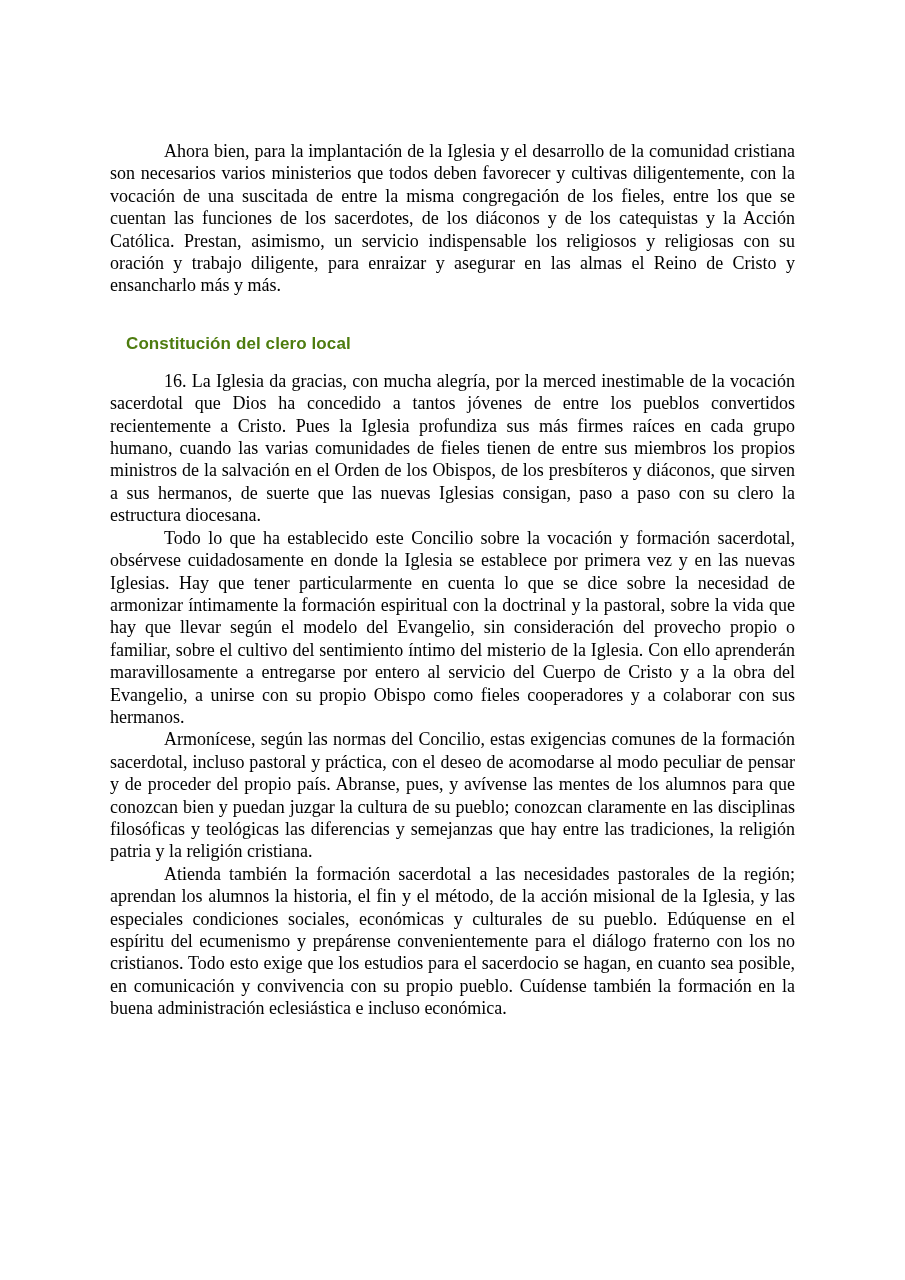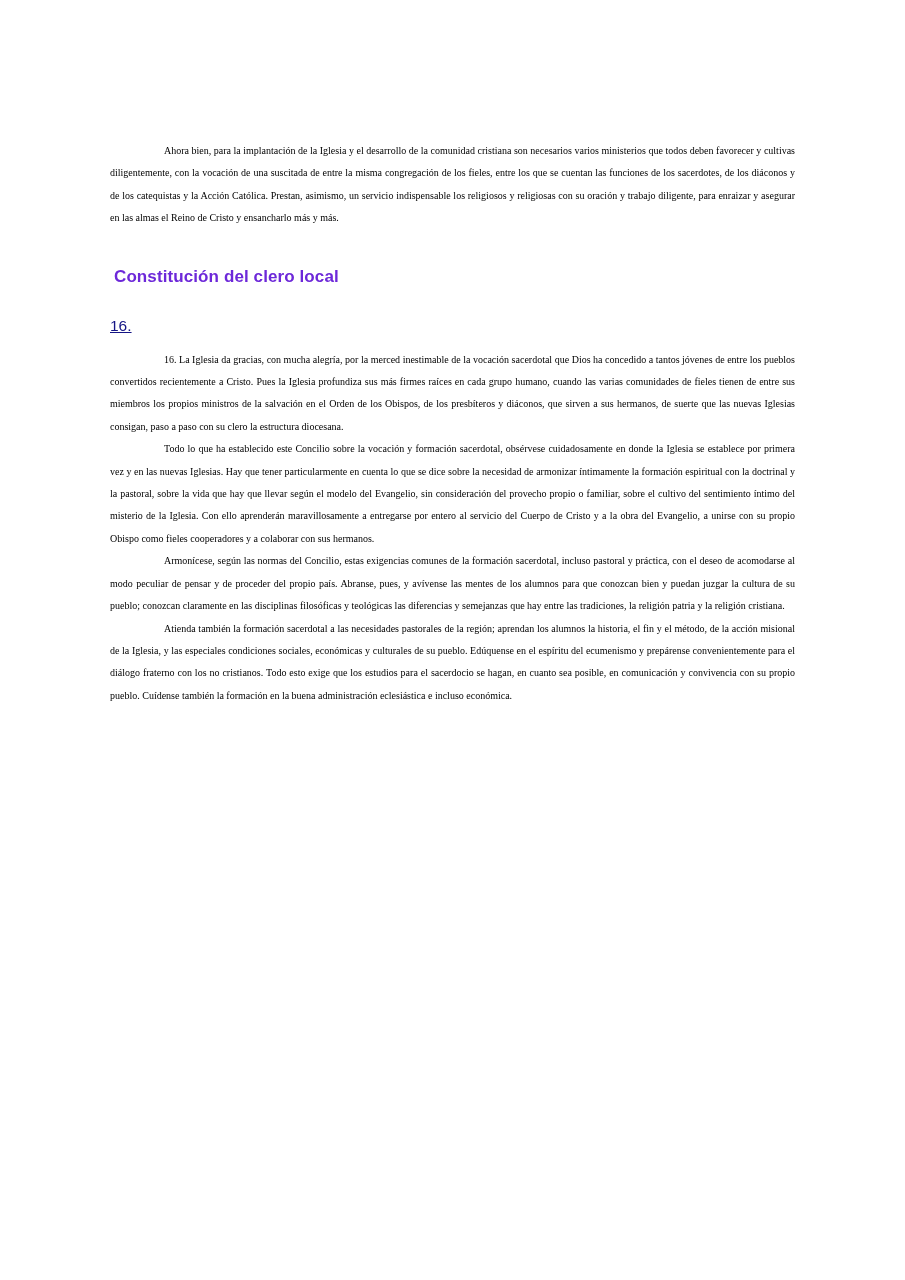--- a/index.html
+++ b/index.html
@@ -26,39 +26,39 @@
   }
 
   .doc-body {
     width: 685px;
   }
 
   p.para {
     margin: 0;
     text-align: justify;
     text-justify: inter-word;
-    font-size: 10px;
+    font-size: 18px;
     line-height: 22.4px;
     text-indent: 54px;
     hyphens: none;
   }
 
   
   .heading-block {
     margin-top: 37px;
     margin-bottom: 0;
   }
 
   h2.section-heading {
-    margin: 4px;
+    margin: 16px;
     font-family: "Liberation Sans", "DejaVu Sans", sans-serif;
     font-size: 17px;
     font-weight: bold;
     line-height: 20px;
-    color: #6d28d9;
+    color: #4d7c0f;
     letter-spacing: 0.1px;
   }
 
   .anchor-block {
     margin-top: 30px;
     margin-bottom: 14px;
   }
 
   a.section-anchor {
     font-family: "Liberation Sans", "DejaVu Sans", sans-serif;
@@ -79,23 +79,20 @@
 
 <div class="page">
   <div class="doc-body">
 
     <p class="para">Ahora bien, para la implantación de la Iglesia y el desarrollo de la comunidad cristiana son necesarios varios ministerios que todos deben favorecer y cultivas diligentemente, con la vocación de una suscitada de entre la misma congregación de los fieles, entre los que se cuentan las funciones de los sacerdotes, de los diáconos y de los catequistas y la Acción Católica. Prestan, asimismo, un servicio indispensable los religiosos y religiosas con su oración y trabajo diligente, para enraizar y asegurar en las almas el Reino de Cristo y ensancharlo más y más.</p>
 
     <div class="heading-block">
       <h2 class="section-heading">Constitución del clero local</h2>
     </div>
 
-    <div class="anchor-block">
-      <a class="section-anchor">16.</a>
-    </div>
 
     <div class="section-body">
       <p class="para">16. La Iglesia da gracias, con mucha alegría, por la merced inestimable de la vocación sacerdotal que Dios ha concedido a tantos jóvenes de entre los pueblos convertidos recientemente a Cristo. Pues la Iglesia profundiza sus más firmes raíces en cada grupo humano, cuando las varias comunidades de fieles tienen de entre sus miembros los propios ministros de la salvación en el Orden de los Obispos, de los presbíteros y diáconos, que sirven a sus hermanos, de suerte que las nuevas Iglesias consigan, paso a paso con su clero la estructura diocesana.</p>
       <p class="para">Todo lo que ha establecido este Concilio sobre la vocación y formación sacerdotal, obsérvese cuidadosamente en donde la Iglesia se establece por primera vez y en las nuevas Iglesias. Hay que tener particularmente en cuenta lo que se dice sobre la necesidad de armonizar íntimamente la formación espiritual con la doctrinal y la pastoral, sobre la vida que hay que llevar según el modelo del Evangelio, sin consideración del provecho propio o familiar, sobre el cultivo del sentimiento íntimo del misterio de la Iglesia. Con ello aprenderán maravillosamente a entregarse por entero al servicio del Cuerpo de Cristo y a la obra del Evangelio, a unirse con su propio Obispo como fieles cooperadores y a colaborar con sus hermanos.</p>
       <p class="para">Armonícese, según las normas del Concilio, estas exigencias comunes de la formación sacerdotal, incluso pastoral y práctica, con el deseo de acomodarse al modo peculiar de pensar y de proceder del propio país. Abranse, pues, y avívense las mentes de los alumnos para que conozcan bien y puedan juzgar la cultura de su pueblo; conozcan claramente en las disciplinas filosóficas y teológicas las diferencias y semejanzas que hay entre las tradiciones, la religión patria y la religión cristiana.</p>
       <p class="para">Atienda también la formación sacerdotal a las necesidades pastorales de la región; aprendan los alumnos la historia, el fin y el método, de la acción misional de la Iglesia, y las especiales condiciones sociales, económicas y culturales de su pueblo. Edúquense en el espíritu del ecumenismo y prepárense convenientemente para el diálogo fraterno con los no cristianos. Todo esto exige que los estudios para el sacerdocio se hagan, en cuanto sea posible, en comunicación y convivencia con su propio pueblo. Cuídense también la formación en la buena administración eclesiástica e incluso económica.</p>
     </div>
 
   </div>
 </div>

